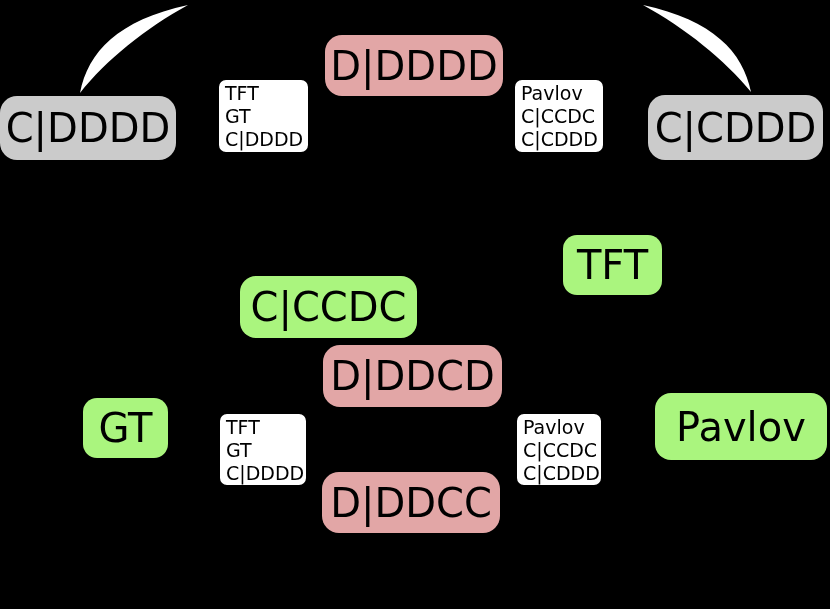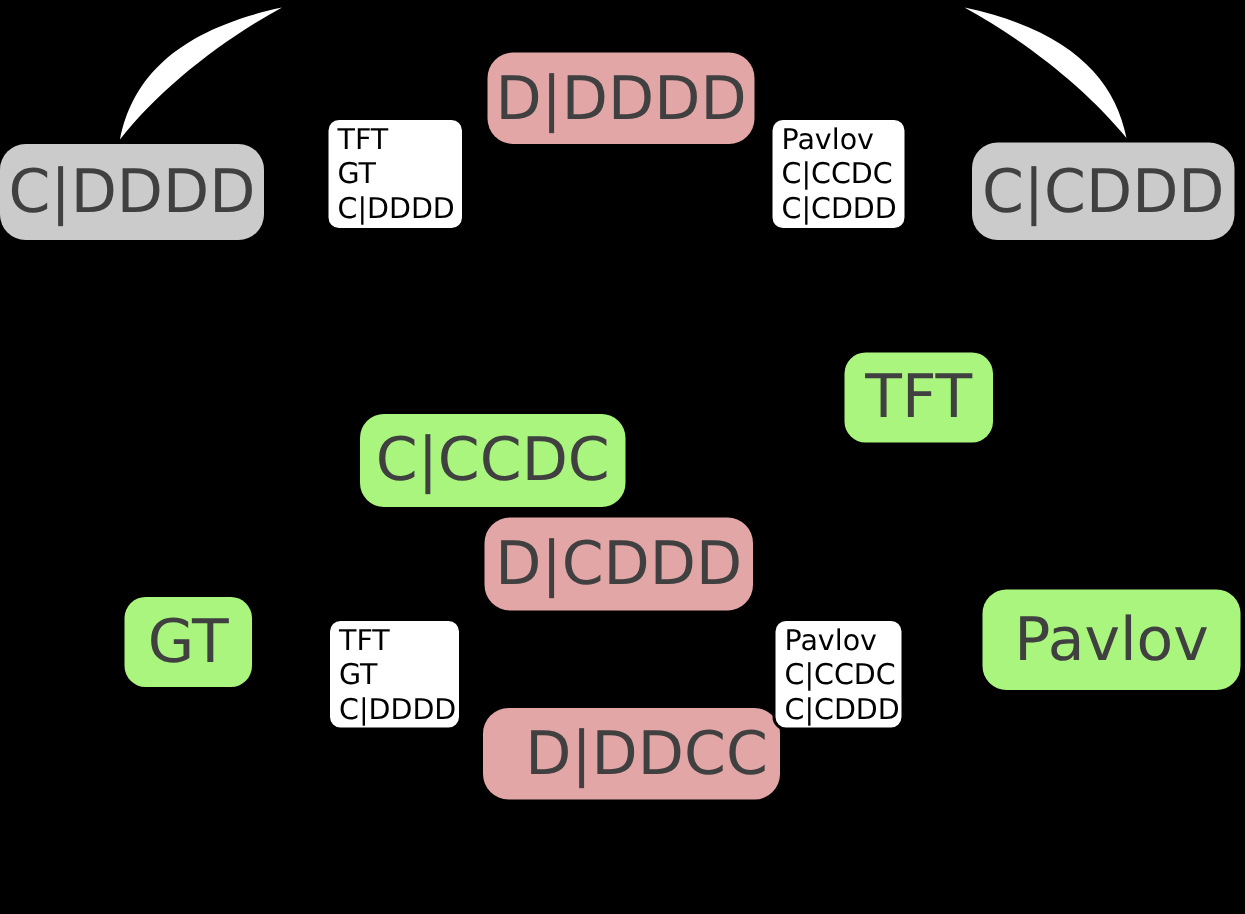--- a/index.html
+++ b/index.html
@@ -20,21 +20,21 @@
     left: 0; top: 0;
     width: 830px; height: 609px;
     pointer-events: none;
   }
   .node {
     position: absolute;
     display: flex;
     align-items: center;
     justify-content: center;
     border-radius: 17px;
-    color: #404040;
+    color: #000000;
     z-index: 2;
   }
   .node .node-label {
     font-size: 40px;
     line-height: 1;
     white-space: nowrap;
     letter-spacing: 0px;
   }
   .node.gray  { background: #cbcbcb; }
   .node.pink  { background: #e2a6a6; }
@@ -72,24 +72,24 @@
   <div class="node gray" style="left:648px; top:95px; width:175px; height:65px;">
     <span class="node-label">C|CDDD</span>
   </div>
 
   <div class="node pink" style="left:325px; top:35px; width:178px; height:61px;">
     <span class="node-label">D|DDDD</span>
   </div>
 
 
   <div class="node pink" style="left:323px; top:345px; width:179px; height:62px;">
-    <span class="node-label">D|CDDD</span>
+    <span class="node-label">D|DDCD</span>
   </div>
 
-  <div class="node pink" style="left:322px; top:472px; width:178px; height:61px;padding-left:20px;">
+  <div class="node pink" style="left:322px; top:472px; width:178px; height:61px;">
     <span class="node-label">D|DDCC</span>
   </div>
 
   <div class="node green" style="left:563px; top:235px; width:99px; height:60px;">
     <span class="node-label">TFT</span>
   </div>
 
   <div class="node green" style="left:240px; top:276px; width:177px; height:62px; border-radius:16px;">
     <span class="node-label">C|CCDC</span>
   </div>

